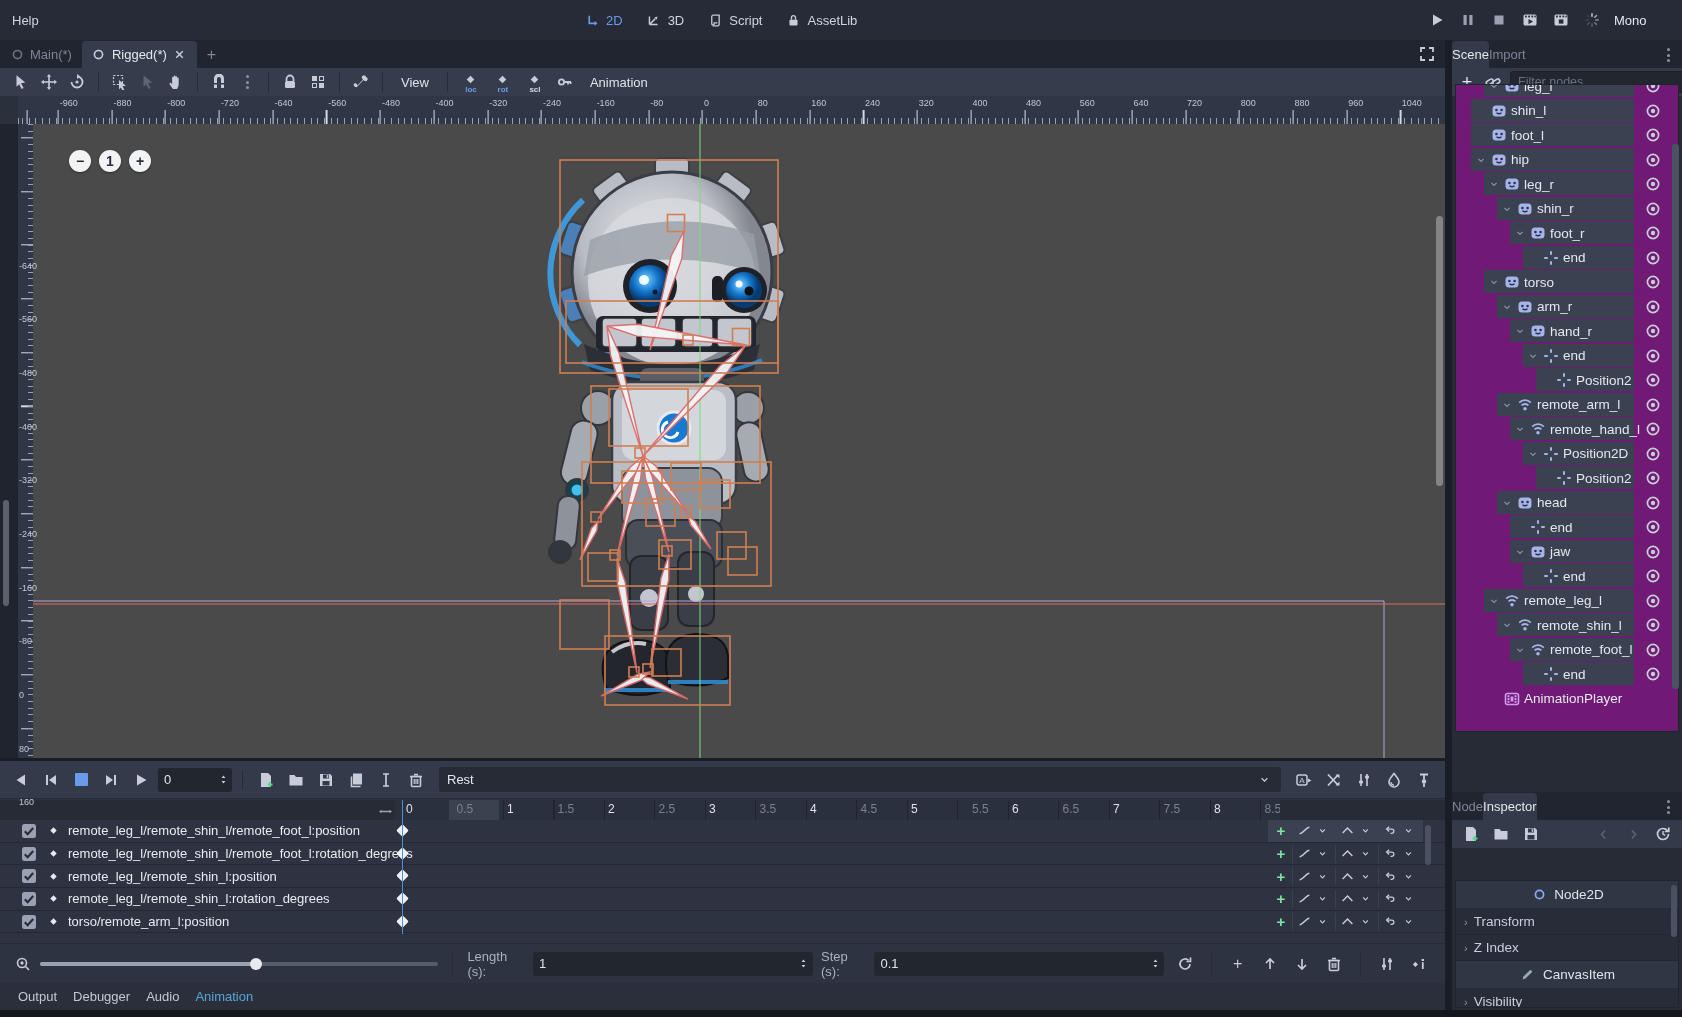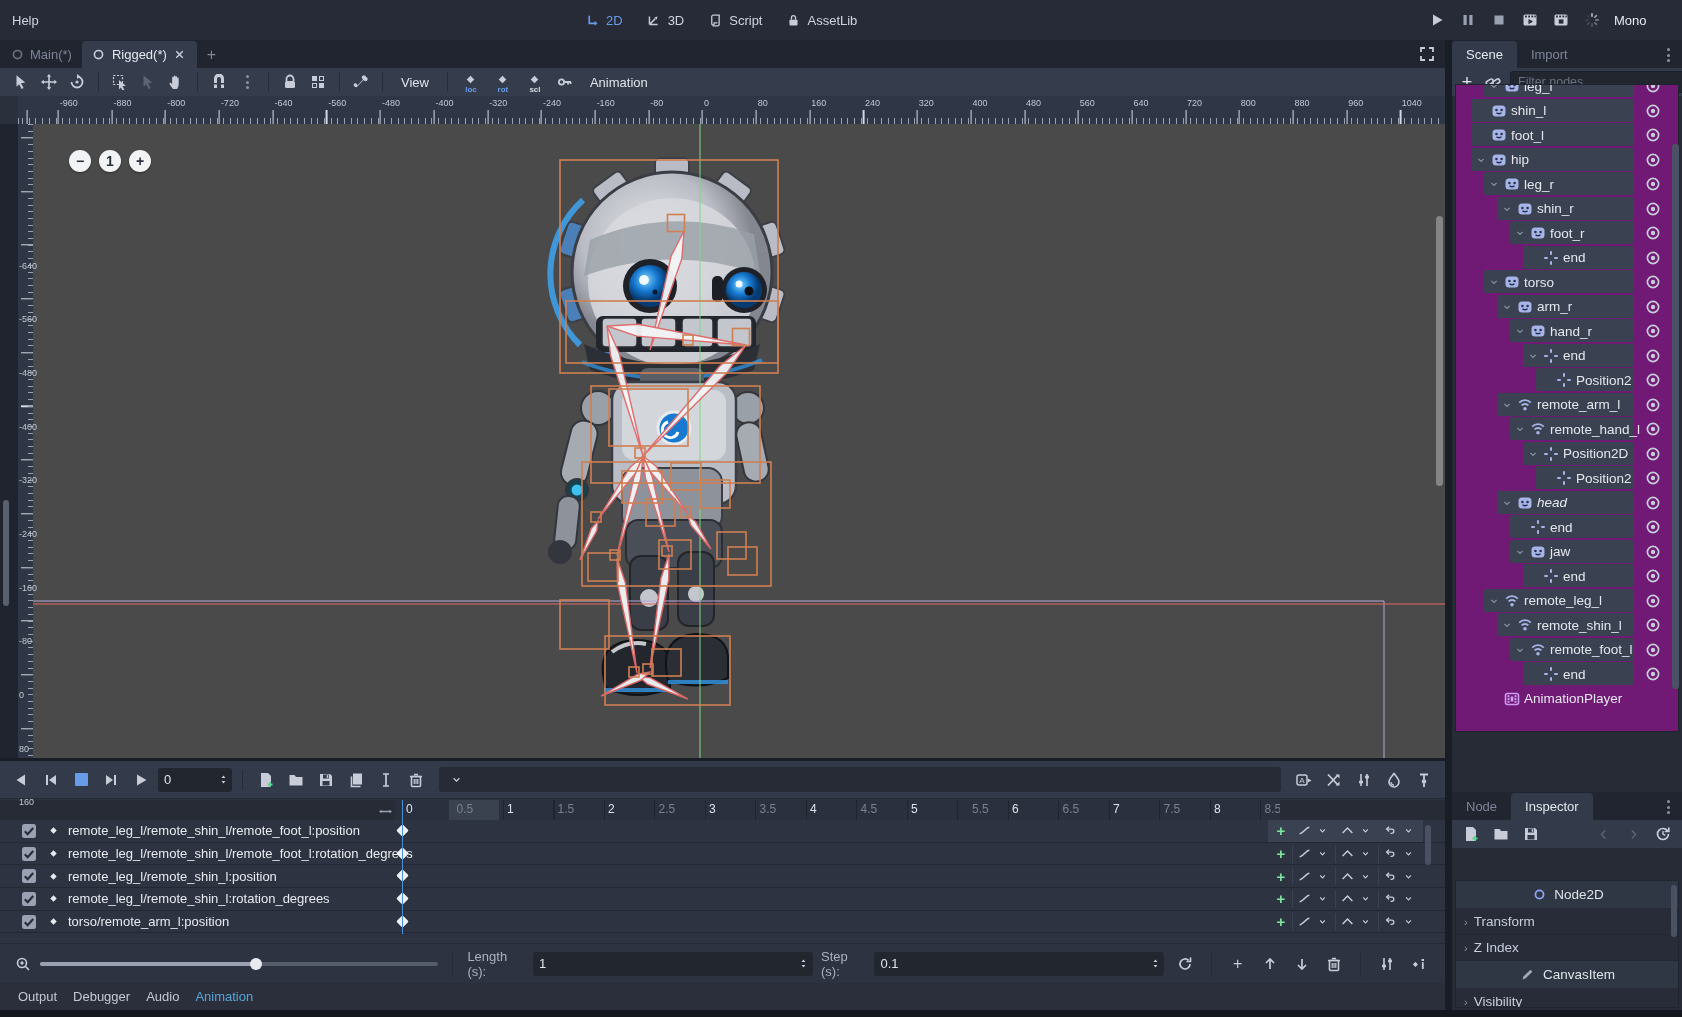--- a/index.html
+++ b/index.html
@@ -46,21 +46,21 @@
      background-image:repeating-linear-gradient(180deg,#9aa2b1 0 1px,transparent 1px 6.71px),repeating-linear-gradient(180deg,#d4d9e2 0 1px,transparent 1px 53.7px);
      background-size:5px 100%,12px 100%;background-repeat:repeat-y;background-position:right 0,right егер;background-position-x:right;background-position-y:0px,13.3px;overflow:visible;}
   .rl-label{position:absolute;left:1px;font-size:9px;color:#c2c8d4;white-space:nowrap;z-index:3;}
   #corner{left:0;top:0;width:33px;height:28px;background:#2a303c;}
   #viewport{left:33px;top:28px;width:1412px;height:634px;background:var(--canvas-bg);overflow:hidden;}
   .zoombtn{position:absolute;width:22px;height:22px;border-radius:50%;background:#f2f3f5;color:#2a2e38;display:flex;align-items:center;justify-content:center;font-weight:bold;font-size:14px;box-shadow:0 1px 2px rgba(0,0,0,.4);}
   #vscroll-canvas{left:1403px;top:92px;width:7px;height:270px;background:#848484;border-radius:4px;}
   
   #dock{left:1452px;top:40px;width:230px;height:970px;background:#262b36;}
   .docktabs{display:flex;align-items:flex-end;height:28px;background:#20252f;}
-  .dtab{height:27px;display:flex;align-items:center;padding:0 14px;color:#7d8597;border-radius:4px 4px 0 0;}
+  .dtab{height:27px;display:flex;align-items:center;padding:0 0;color:#7d8597;border-radius:4px 4px 0 0;}
   .dtab.active{background:#333a49;color:#e3e7ee;}
   .dockbar{height:28px;background:#333a49;display:flex;align-items:center;padding:0 6px;gap:8px;}
   #filter-input{flex:1;height:20px;background:#21262f;border:1px solid #1b1f28;border-radius:3px;color:#dfe3ea;font-family:"Liberation Sans",sans-serif;font-size:12.5px;padding:0 22px 0 7px;outline:none;}
   #filter-input::placeholder{color:#6a7282;}
   #tree{position:absolute;left:3px;top:44px;width:224px;height:648px;background:#701a75;border:1px solid #1f242e;box-sizing:border-box;overflow:hidden;}
   .trow{position:absolute;left:0;width:100%;height:24px;}
   .trow .hl{position:absolute;top:0;bottom:1px;right:44px;background:var(--selection);border-radius:2px;}
   .trow .cnt{position:absolute;top:0;left:0;right:0;height:24px;display:flex;align-items:center;gap:3px;}
   .trow .lbl{color:#e4e7ee;font-size:13.5px;white-space:nowrap;}
   .trow .arrow{width:12px;height:12px;color:#8a93a5;display:flex;}
@@ -645,20 +645,21 @@
       <span class="tbtn">
           <span class="ic">
             <svg viewBox="0 0 16 16">
               <rect x="3.5" y="4.5" width="9" height="10" rx="1" fill="none" stroke="currentColor" stroke-width="1.6"></rect>
               <path d="M2 4.5h12M6 2.5h4" stroke="currentColor" stroke-width="1.6"></path>
               <path d="M6.2 7v5M8 7v5M9.8 7v5" stroke="currentColor" stroke-width="1.2"></path>
             </svg>
           </span>
         </span>
       <span id="rest-dd">
+          <span class="flex">Rest</span>
           <span class="ic sm">
             <svg viewBox="0 0 16 16">
               <path d="M4.5 6.5 8 10l3.5-3.5" fill="none" stroke="currentColor" stroke-width="1.6"></path>
             </svg>
           </span>
         </span>
       <span class="tbtn">
           <span class="ic">
             <svg viewBox="0 0 16 16">
               <rect x="1" y="3" width="10" height="10" rx="2" fill="none" stroke="currentColor" stroke-width="1.5"></rect>
@@ -1548,21 +1549,21 @@
           </div>
           <span class="eye ic">
             <svg viewBox="0 0 16 16">
               <circle cx="8" cy="8" r="5.6" fill="none" stroke="currentColor" stroke-width="1.7"></circle>
               <circle cx="8" cy="8" r="2.2" fill="currentColor"></circle>
             </svg>
           </span>
         </div>
         <div class="trow" style="top: 405.5px;">
           <div class="hl" style="left: 41px;"></div>
-          <div class="cnt" style="padding-left: 45px; font-style: italic;">
+          <div class="cnt" style="padding-left: 45px;">
             <span class="arrow">
               <svg viewBox="0 0 16 16">
                 <path d="M4.5 6.5 8 10l3.5-3.5" fill="none" stroke="currentColor" stroke-width="1.6"></path>
               </svg>
             </span>
             <span class="ic ">
               <svg viewBox="0 0 16 16">
                 <rect x="1.5" y="2.5" width="13" height="11" rx="3.5" fill="#a7b4e8"></rect>
                 <circle cx="5.4" cy="7" r="1.3" fill="#2a3050"></circle>
                 <circle cx="10.6" cy="7" r="1.3" fill="#2a3050"></circle>

